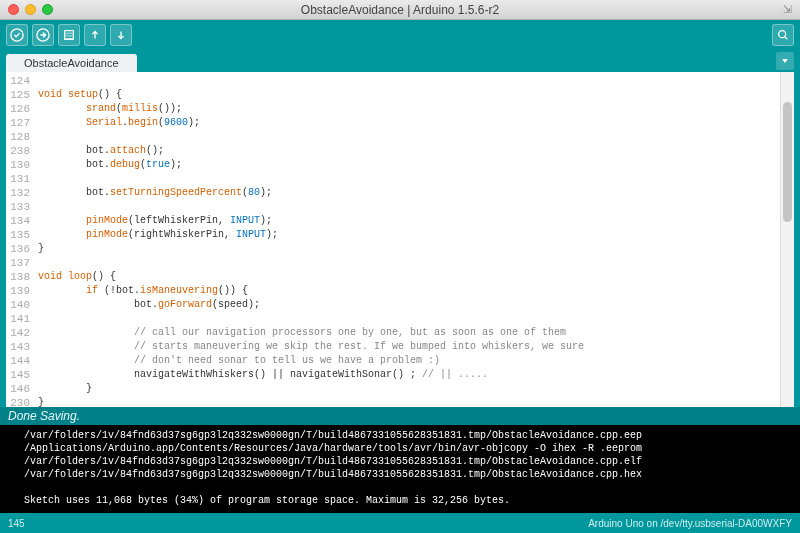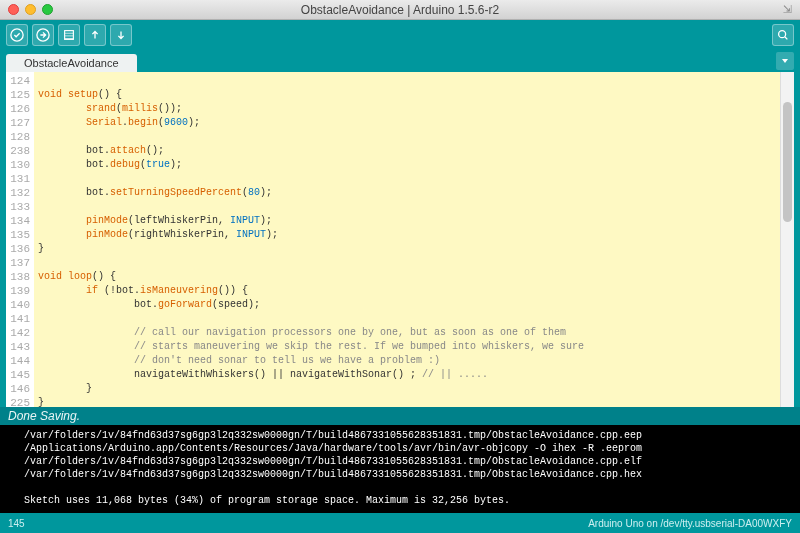--- a/index.html
+++ b/index.html
@@ -91,21 +91,21 @@
   background: rgba(255,255,255,0.2);
   border-radius: 2px;
   display: flex;
   align-items: center;
   justify-content: center;
   margin-bottom: 2px;
   cursor: pointer;
 }
 .editor {
   flex: 1;
-  background: #fef9c3;
+  background: #ffffff;
   display: flex;
   overflow: hidden;
   border-left: 6px solid #00979d;
   border-right: 6px solid #00979d;
 }
 .gutter {
   width: 28px;
   background: #fff;
   color: #aaa;
   font-family: Monaco, "Courier New", monospace;
@@ -255,21 +255,21 @@
       <div>137</div>
       <div>138</div>
       <div>139</div>
       <div>140</div>
       <div>141</div>
       <div>142</div>
       <div>143</div>
       <div>144</div>
       <div>145</div>
       <div>146</div>
-      <div>225</div>
+      <div>230</div>
     </div>
   <div class="code" id="code"><div>&nbsp;</div><div><span class="k-type">void</span><span> </span><span class="k-fn">setup</span><span>() {</span></div><div><span>        </span><span class="k-fn">srand</span><span>(</span><span class="k-call">millis</span><span>());</span></div><div><span>        </span><span class="k-call">Serial</span><span>.</span><span class="k-call">begin</span><span>(</span><span class="k-lit">9600</span><span>);</span></div><div>&nbsp;</div><div><span>        bot.</span><span class="k-call">attach</span><span>();</span></div><div><span>        bot.</span><span class="k-call">debug</span><span>(</span><span class="k-const">true</span><span>);</span></div><div>&nbsp;</div><div><span>        bot.</span><span class="k-call">setTurningSpeedPercent</span><span>(</span><span class="k-lit">80</span><span>);</span></div><div>&nbsp;</div><div><span>        </span><span class="k-call">pinMode</span><span>(leftWhiskerPin, </span><span class="k-const">INPUT</span><span>);</span></div><div><span>        </span><span class="k-call">pinMode</span><span>(rightWhiskerPin, </span><span class="k-const">INPUT</span><span>);</span></div><div>}</div><div>&nbsp;</div><div><span class="k-type">void</span><span> </span><span class="k-fn">loop</span><span>() {</span></div><div><span>        </span><span class="k-type">if</span><span> (!bot.</span><span class="k-call">isManeuvering</span><span>()) {</span></div><div><span>                bot.</span><span class="k-call">goForward</span><span>(speed);</span></div><div>&nbsp;</div><div><span>                </span><span class="k-cmt">// call our navigation processors one by one, but as soon as one of them</span></div><div><span>                </span><span class="k-cmt">// starts maneuvering we skip the rest. If we bumped into whiskers, we sure</span></div><div><span>                </span><span class="k-cmt">// don't need sonar to tell us we have a problem :)</span></div><div><span>                navigateWithWhiskers() || navigateWithSonar() ; </span><span class="k-cmt">// || .....</span></div><div>        }</div><div>}</div></div>
   <div class="scrollbar-v">
     <div class="scroll-thumb"></div>
   </div>
 </div>
 
 <div class="status">
   <span>Done Saving.</span>
 </div>

